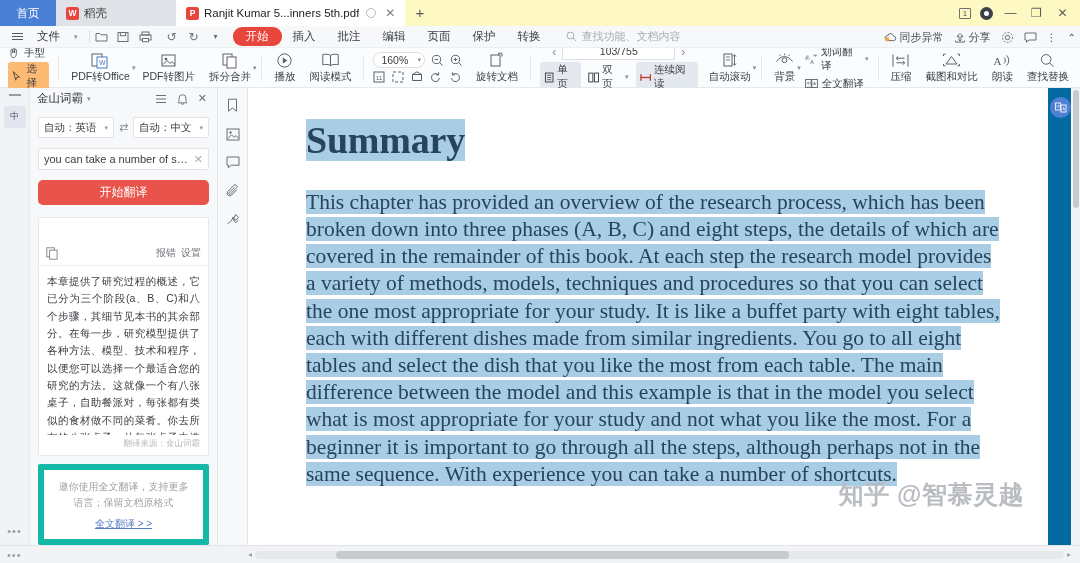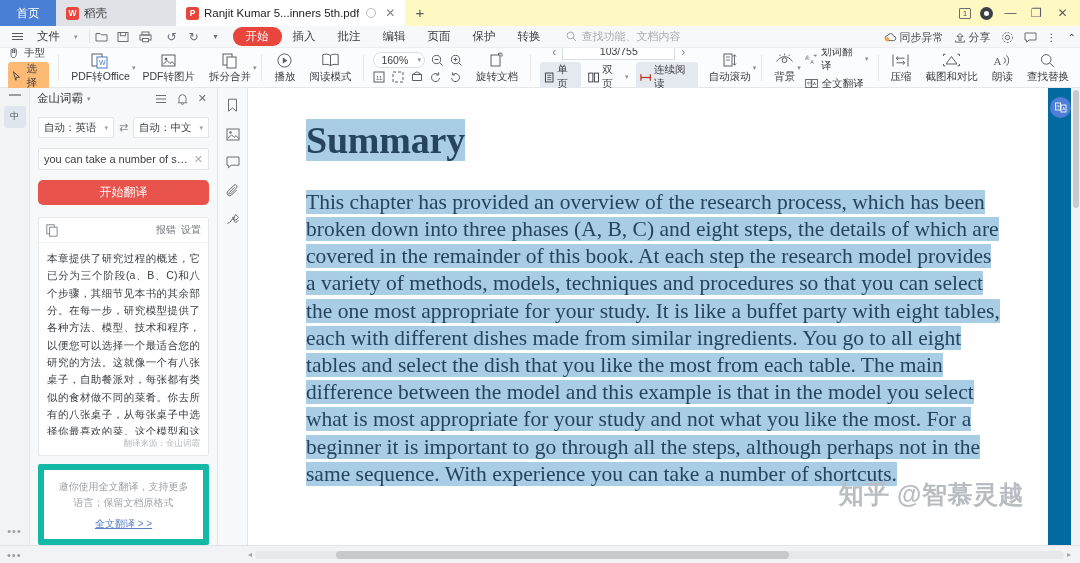--- a/index.html
+++ b/index.html
@@ -171,21 +171,21 @@
     margin-top: 10px; height: 25px; background: #e8544b; color: #ffffff;
     border-radius: 5px; display: flex; align-items: center; justify-content: center;
     font-size: 12px;
   }
   .resultcard {
     margin-top: 12px; background: #fff; border: 1px solid #e6e8ea; border-radius: 2px;
     display: flex; flex-direction: column; height: 239px;
   }
   .rc-top {
     height: 25px; display: flex; align-items: center; padding: 0 7px;
-    border-bottom: 1px solid #eef0f2; gap: 5px;
+    border-bottom: 1px solid #eef0f2; gap: 5px; margin-top: 23px;
   }
   .rc-top .sp { flex: 1; }
   .rc-link { font-size: 10px; color: #6f7378; }
   .rc-copy { font-size: 11px; color: #7b7f84; }
   .rc-text {
     flex: 1; padding: 7px 8px 0 8px; font-size: 10.5px; line-height: 1.65;
     color: #3a3d42; text-align: justify; overflow: hidden;
   }
   .rc-src { font-size: 8.5px; color: #b6b9bd; text-align: right; padding: 3px 8px 5px 0; }
   .promo {

